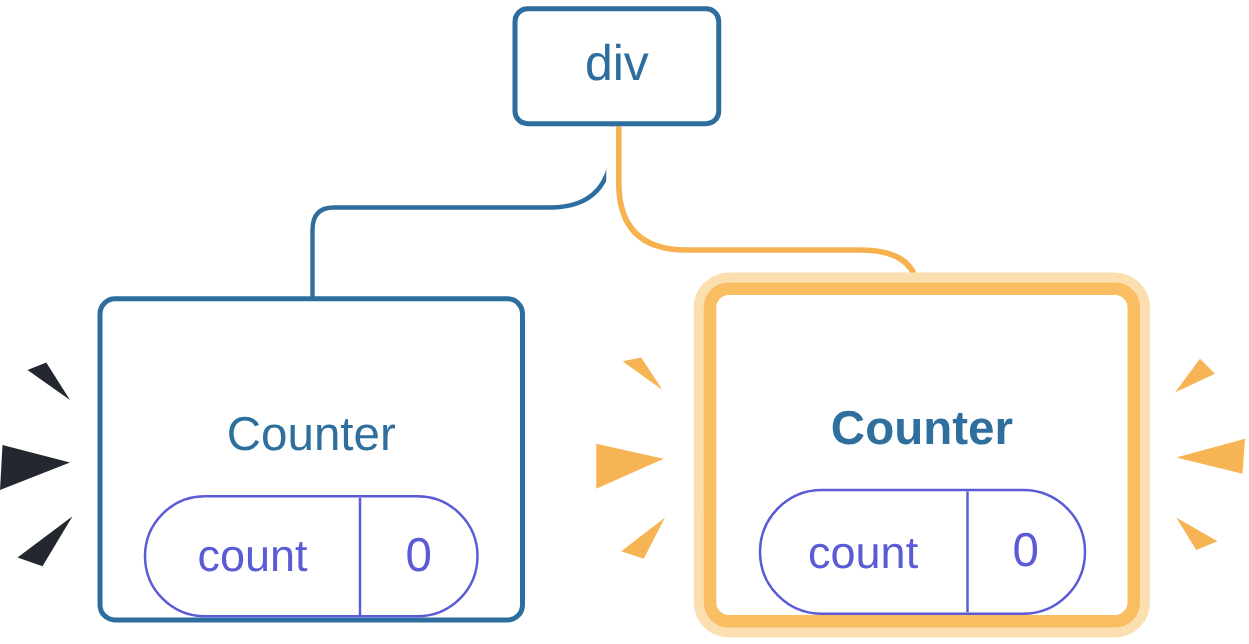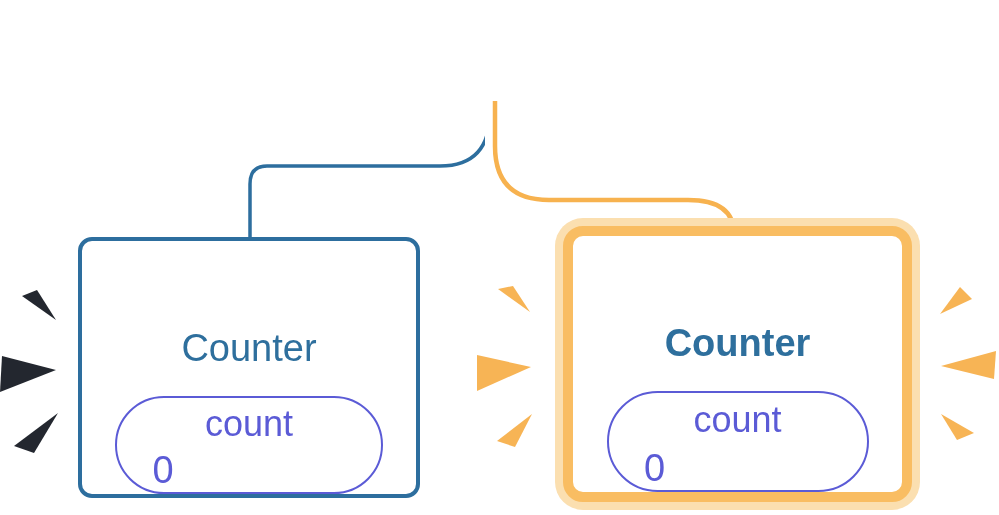--- a/index.html
+++ b/index.html
@@ -60,21 +60,20 @@
 
   .state-pill{
     margin-top:26px;
     width:268px;height:104px;
     box-sizing:border-box;
     border:2px solid var(--purple);
     border-radius:52px;
     display:flex;align-items:stretch;
     overflow:hidden;
     background:#ffffff;
-    flex-direction:column;
   }
   .counter-right .state-pill{width:262px;height:101px;border-radius:51px;}
   .state-key{
     flex:1;display:flex;align-items:center;justify-content:center;
     color:var(--purple);font-size:36px;
   }
   .state-divider{width:2px;background:var(--purple);}
   .state-value{
     width:92px;display:flex;align-items:center;justify-content:center;
     color:var(--purple);font-size:38px;
@@ -98,20 +97,23 @@
 
     <polygon class="spark-orange" points="498,289 513,286 530,312"></polygon>
     <polygon class="spark-orange" points="477,355 477,391 531,367"></polygon>
     <polygon class="spark-orange" points="497,441 515,447 532,414"></polygon>
 
     <polygon class="spark-orange" points="940,314 960,287 972,299"></polygon>
     <polygon class="spark-orange" points="941,366 996,351 994,379"></polygon>
     <polygon class="spark-orange" points="941,414 957,440 974,433"></polygon>
   </svg>
 
+  <div class="node root-node">
+    <span class="root-label">div</span>
+  </div>
 
   <div class="node counter-card counter-left">
     <div class="counter-title">Counter</div>
     <div class="state-pill">
       <div class="state-key">count</div>
       <div class="state-divider"></div>
       <div class="state-value">0</div>
     </div>
   </div>
 

